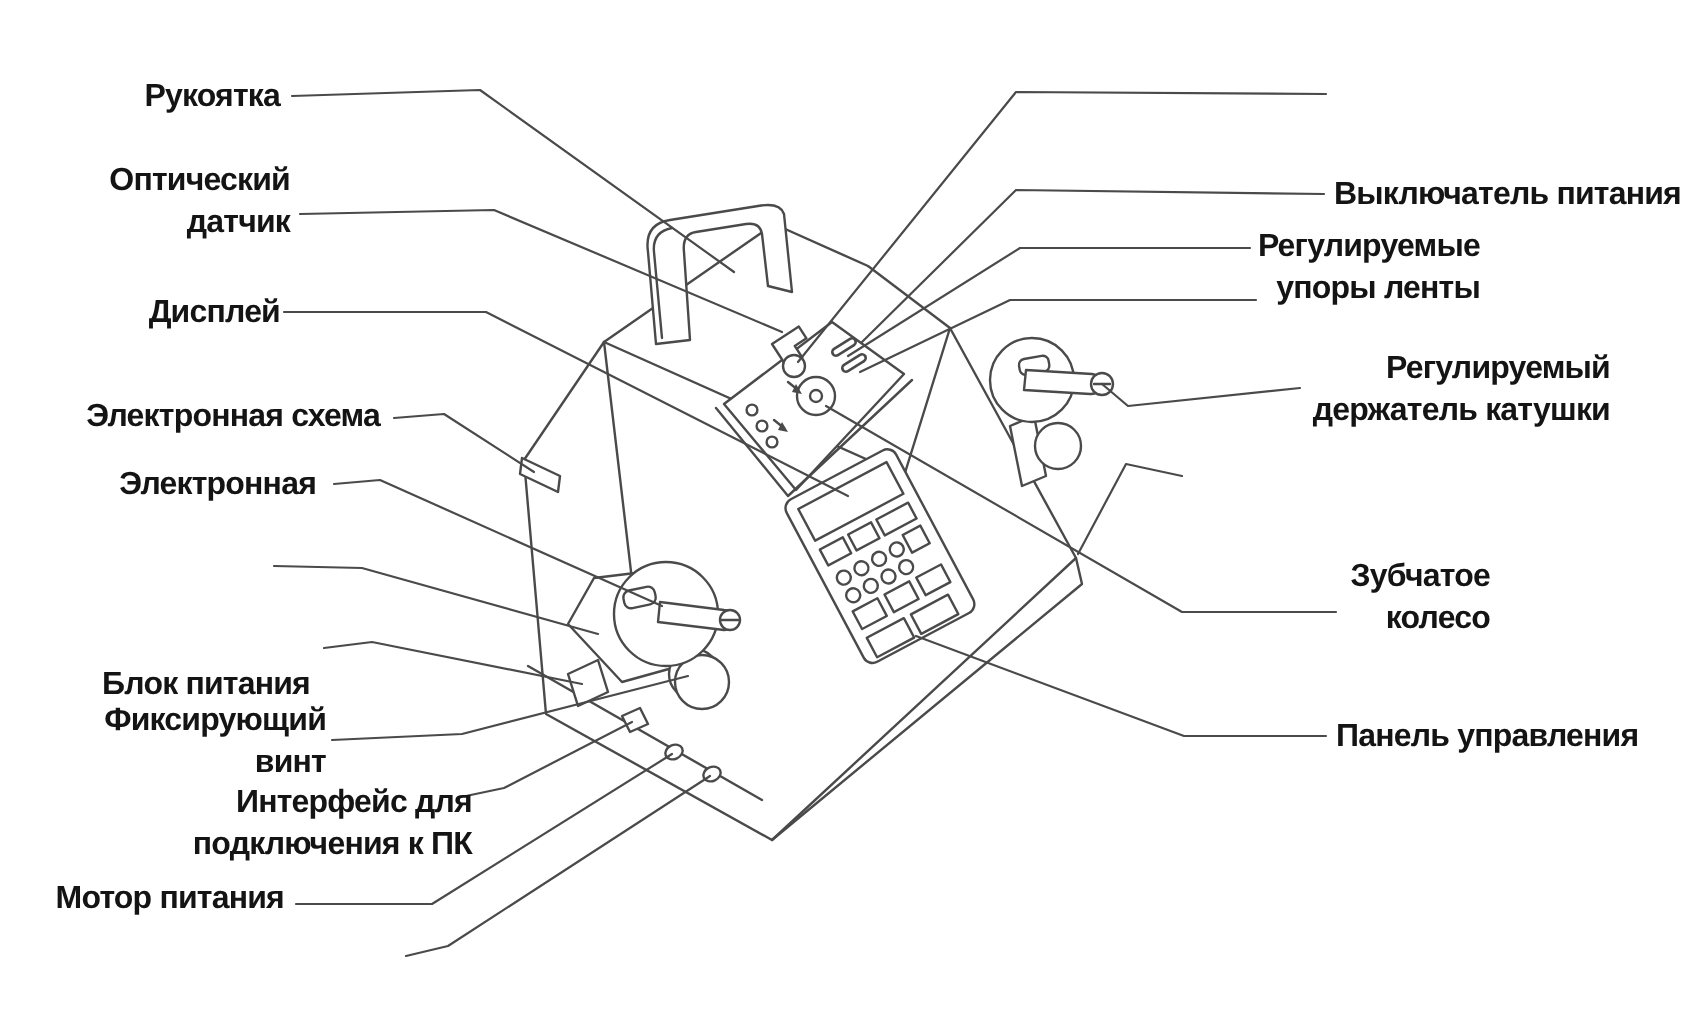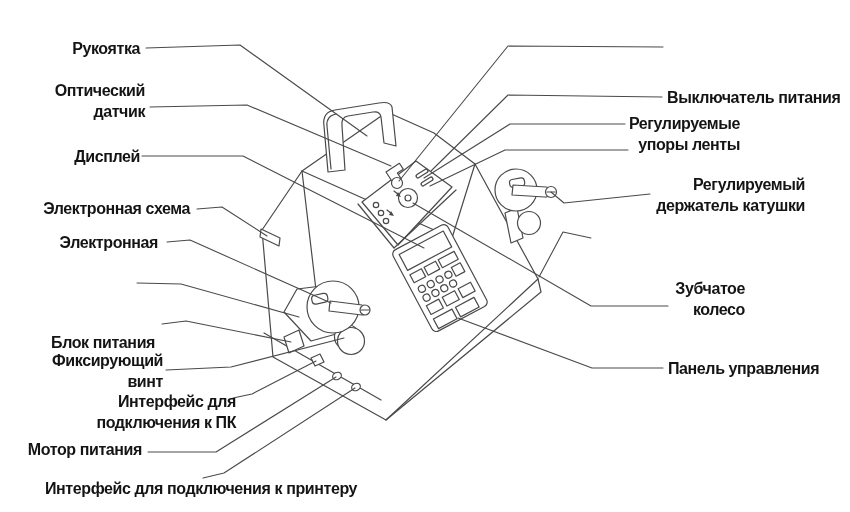--- a/index.html
+++ b/index.html
@@ -156,21 +156,20 @@
 датчик</div>
   <div class="lbl r" style="right:710px;top:146px;">Дисплей</div>
   <div class="lbl r" style="right:660px;top:198px;">Электронная схема</div>
   <div class="lbl r" style="right:692px;top:232px;">Электронная</div>
   <div class="lbl r" style="right:695px;top:311px;margin-top:21px;">Блок питания</div>
   <div class="lbl ctr" style="right:687px;top:350px;">Фиксирующий
 винт</div>
   <div class="lbl ctr" style="right:614px;top:391px;">Интерфейс для
 подключения к ПК</div>
   <div class="lbl r" style="right:708px;top:439px;">Мотор питания</div>
-  <div class="lbl" style="left:45px;top:478px;">Интерфейс для подключения к принтеру</div>
 
   <div class="lbl" style="left:667px;top:87px;">Выключатель питания</div>
   <div class="lbl ctr" style="left:628px;top:113px;width:112px;">Регулируемые
 упоры ленты</div>
   <div class="lbl ctr" style="left:655px;top:174px;width:150px;">Регулируемый
 держатель катушки</div>
   <div class="lbl" style="left:668px;top:358px;">Панель управления</div>
   <div class="lbl ctr" style="left:673px;top:278px;width:72px;">Зубчатое
 колесо</div>
 

